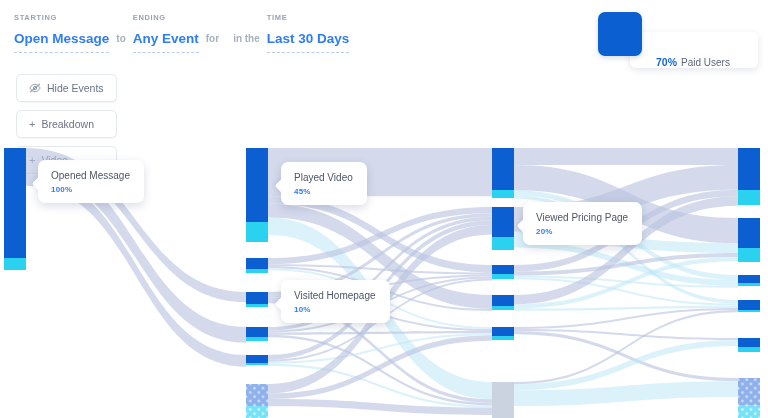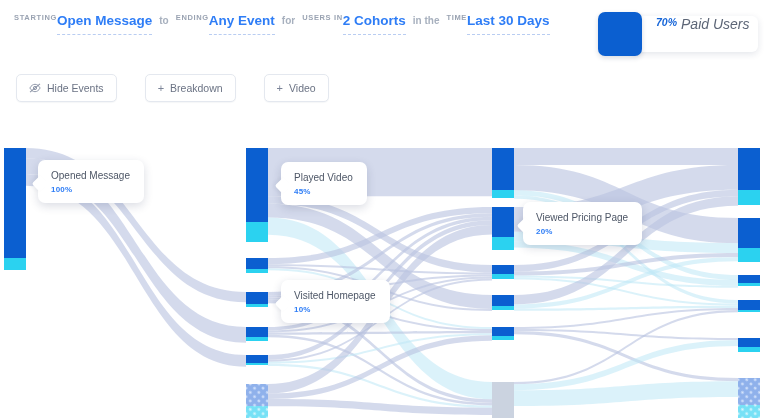--- a/index.html
+++ b/index.html
@@ -7,61 +7,61 @@
     width:768px;height:418px;overflow:hidden;
     background:#ffffff;
     font-family:"Liberation Sans","DejaVu Sans",sans-serif;
     -webkit-font-smoothing:antialiased;
   }
   .app{position:relative;width:768px;height:418px;}
 
   
   .querybar{position:absolute;left:0;top:0;width:580px;height:132px;}
   .segments{position:absolute;left:14px;top:13px;display:flex;align-items:flex-end;}
-  .seg{display:flex;flex-direction:row;margin-right:0;}
+  .seg{display:flex;flex-direction:column;margin-right:0;}
   .seg-label{
     font-size:7.5px;letter-spacing:.65px;color:#9aa3b2;
     font-weight:700;text-transform:uppercase;margin-bottom:9px;white-space:nowrap;
   }
   .seg-value{
     font-size:13.5px;color:#2e7df6;font-weight:700;white-space:nowrap;
     padding-bottom:6px;border-bottom:1px dashed #b9cdf2;line-height:15px;
   }
   .seg-conn{
     font-size:10px;color:#a7b0be;font-weight:700;white-space:nowrap;
     padding:0 7px 7px 7px;align-self:flex-end;line-height:15px;
   }
 
-  .actions{position:absolute;left:16px;top:74px;display:flex;gap:28px;}
+  .actions{position:absolute;left:16px;top:74px;display:flex;gap:8px;flex-direction:column;}
   .pill{
     display:flex;align-items:center;gap:6px;
     height:26px;padding:0 12px;
     background:#ffffff;border:1px solid #e4e8ef;border-radius:5px;
     font-size:10.5px;color:#6b7384;font-weight:400;
     box-shadow:0 1px 1px rgba(25,40,80,.04);
     cursor:pointer;white-space:nowrap;
   }
   .pill .plus{font-size:11px;color:#7b8498;line-height:1;}
   .eye{display:inline-block;width:12px;height:10px;position:relative;}
 
   
   .legend{position:absolute;right:10px;top:12px;width:160px;}
   .legend-row{position:relative;height:44px;margin-bottom:18px;}
   .legend-swatch{
     position:absolute;left:0;top:0;width:44px;height:44px;border-radius:7px;
     box-shadow:0 2px 5px rgba(25,40,80,.17);z-index:2;
   }
   .legend-card{
-    position:absolute;left:32px;top:4px;right:0;height:36px;
-    background:#fff;border-radius:6px;display:flex;align-items:flex-start;
+    position:absolute;left:32px;top:20px;right:0;height:36px;
+    background:#fff;border-radius:6px;display:flex;align-items:flex-end;
     box-shadow:0 2px 7px rgba(25,40,80,.12);
-    padding-left:26px;z-index:1;font-style:italic;
+    padding-left:26px;z-index:1;
   }
   .legend-pct{font-size:10.5px;font-weight:700;margin-right:4px;}
-  .legend-name{font-size:14px;color:#5d6677;font-weight:400;}
+  .legend-name{font-size:10px;color:#5d6677;font-weight:400;}
 
   
   .sankey{position:absolute;left:0;top:140px;width:768px;height:278px;overflow:hidden;}
   .sankey svg{display:block;}
 
   
   .tip{
     position:absolute;background:#fff;border-radius:7px;
     box-shadow:0 3px 10px rgba(25,40,80,.16);
     padding:9px 14px 9px 13px;z-index:30;
@@ -88,24 +88,20 @@
         <div class="seg-value">Open Message</div>
       </div>
       <div class="seg-conn">to</div>
 
       <div class="seg">
         <div class="seg-label">ENDING</div>
         <div class="seg-value">Any Event</div>
       </div>
       <div class="seg-conn">for</div>
 
-      <div class="seg">
-        <div class="seg-label">USERS IN</div>
-        <div class="seg-value">2 Cohorts</div>
-      </div>
       <div class="seg-conn">in the</div>
 
       <div class="seg">
         <div class="seg-label">TIME</div>
         <div class="seg-value">Last 30 Days</div>
       </div>
 
     </div>
 
     <div class="actions">

